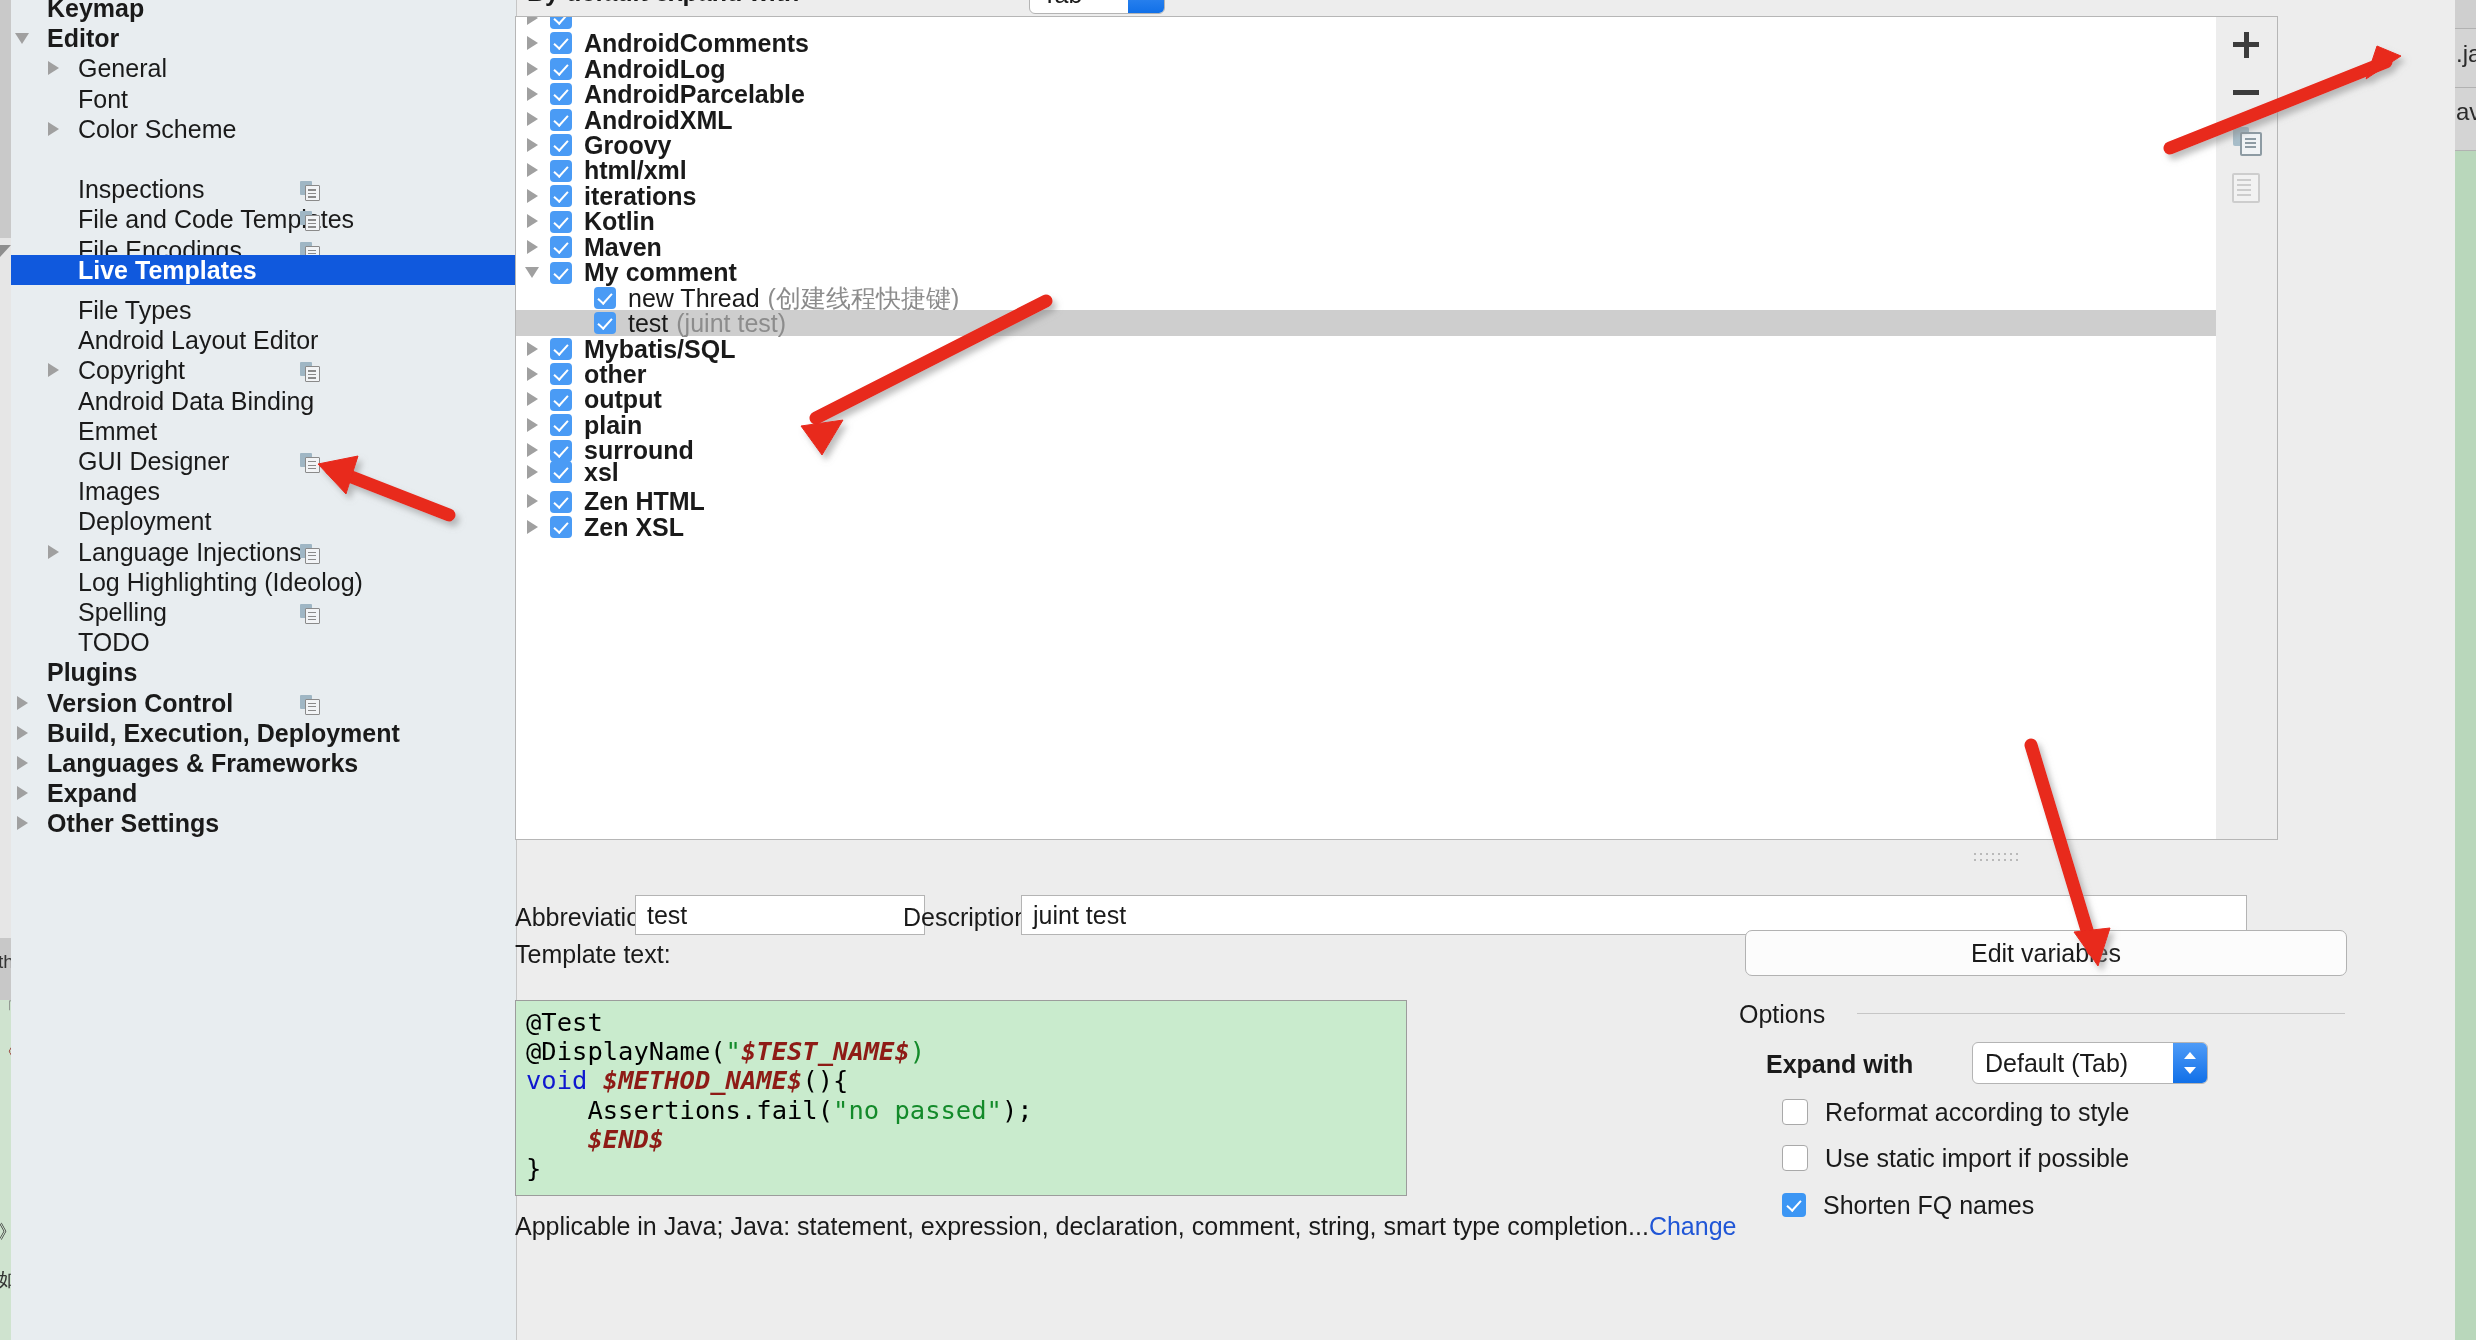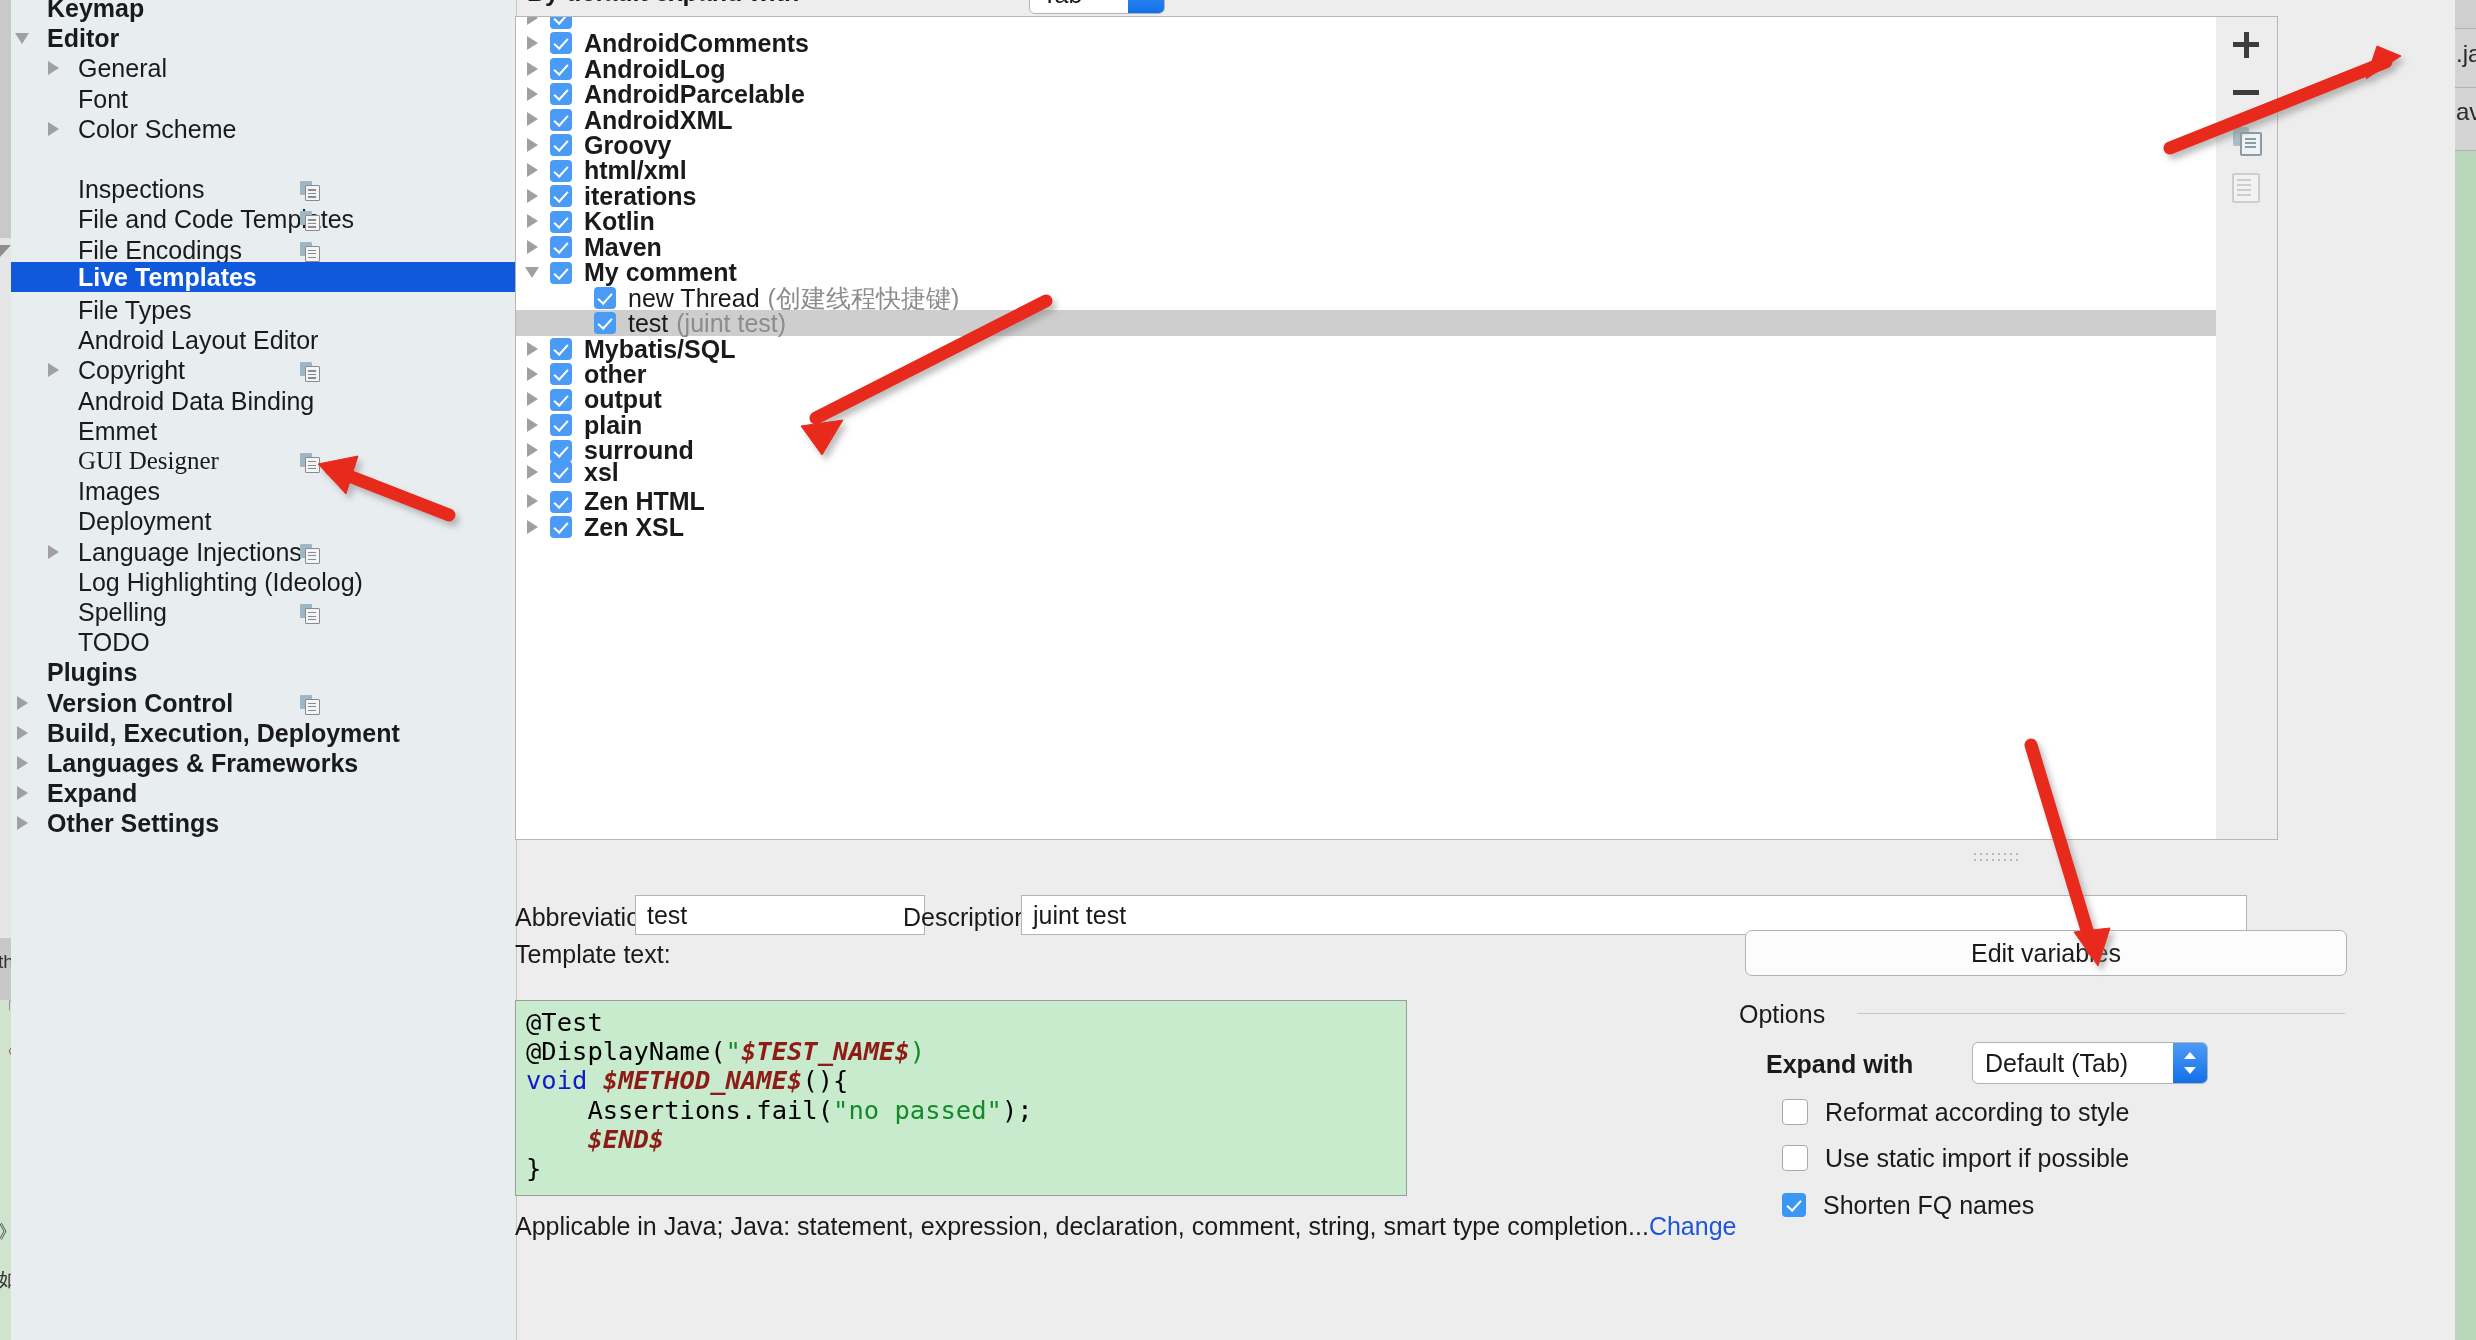--- a/index.html
+++ b/index.html
@@ -213,21 +213,21 @@
           <span class="lbl" style="margin-left: 67px;">File Encodings</span>
           <span class="copyicon">
             <span class="b"></span>
             <span class="f">
               <i style="top:3px"></i>
               <i style="top:6.5px"></i>
               <i style="top:10px"></i>
             </span>
           </span>
         </div>
-        <div class="si sel" style="top: 262px;">
+        <div class="si sel" style="top: 255px;">
           <span class="lbl" style="margin-left: 67px;">Live Templates</span>
         </div>
         <div class="si" style="top: 295px;">
           <span class="lbl" style="margin-left: 67px;">File Types</span>
         </div>
         <div class="si" style="top: 325.2px;">
           <span class="lbl" style="margin-left: 67px;">Android Layout Editor</span>
         </div>
         <div class="si" style="top: 355.4px;">
           <span class="tw" style="left: 31px;">
@@ -243,21 +243,21 @@
             </span>
           </span>
         </div>
         <div class="si" style="top: 385.6px;">
           <span class="lbl" style="margin-left: 67px;">Android Data Binding</span>
         </div>
         <div class="si" style="top: 415.8px;">
           <span class="lbl" style="margin-left: 67px;">Emmet</span>
         </div>
         <div class="si" style="top: 446px;">
-          <span class="lbl" style="margin-left: 67px; font-family: Liberation Serif, serif;">GUI Designer</span>
+          <span class="lbl" style="margin-left: 67px;">GUI Designer</span>
           <span class="copyicon">
             <span class="b"></span>
             <span class="f">
               <i style="top:3px"></i>
               <i style="top:6.5px"></i>
               <i style="top:10px"></i>
             </span>
           </span>
         </div>
         <div class="si" style="top: 476.2px;">

